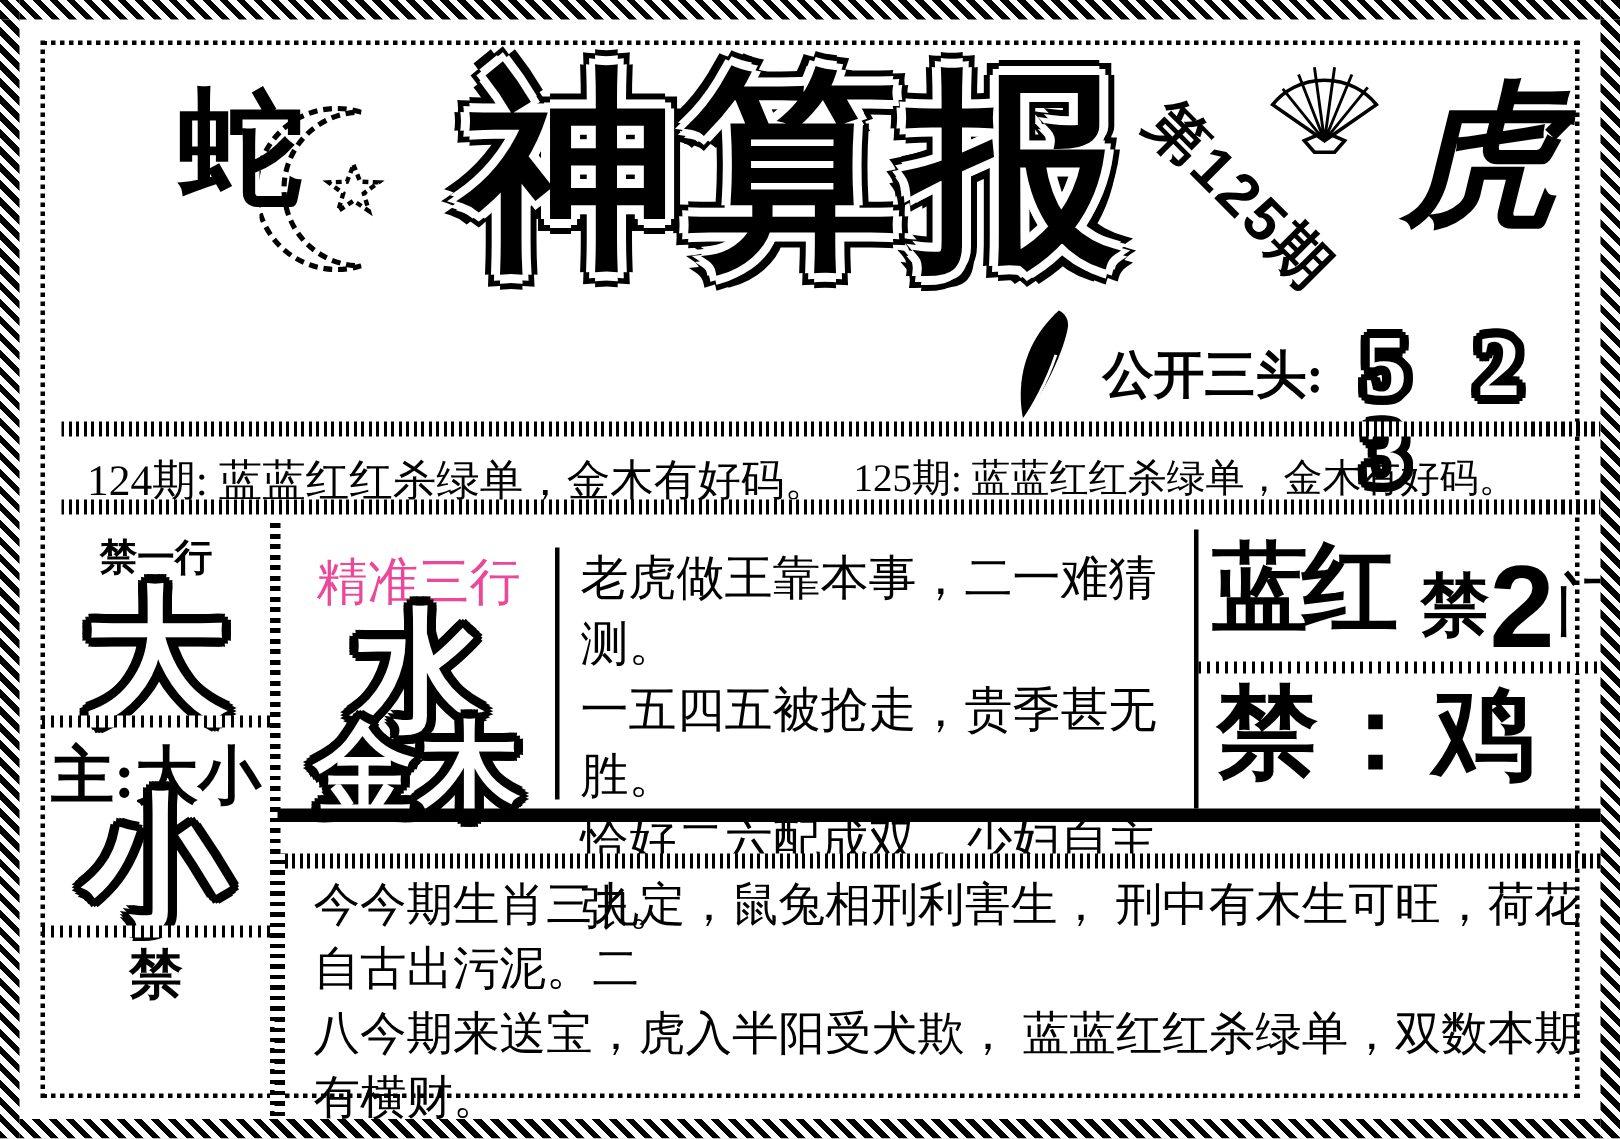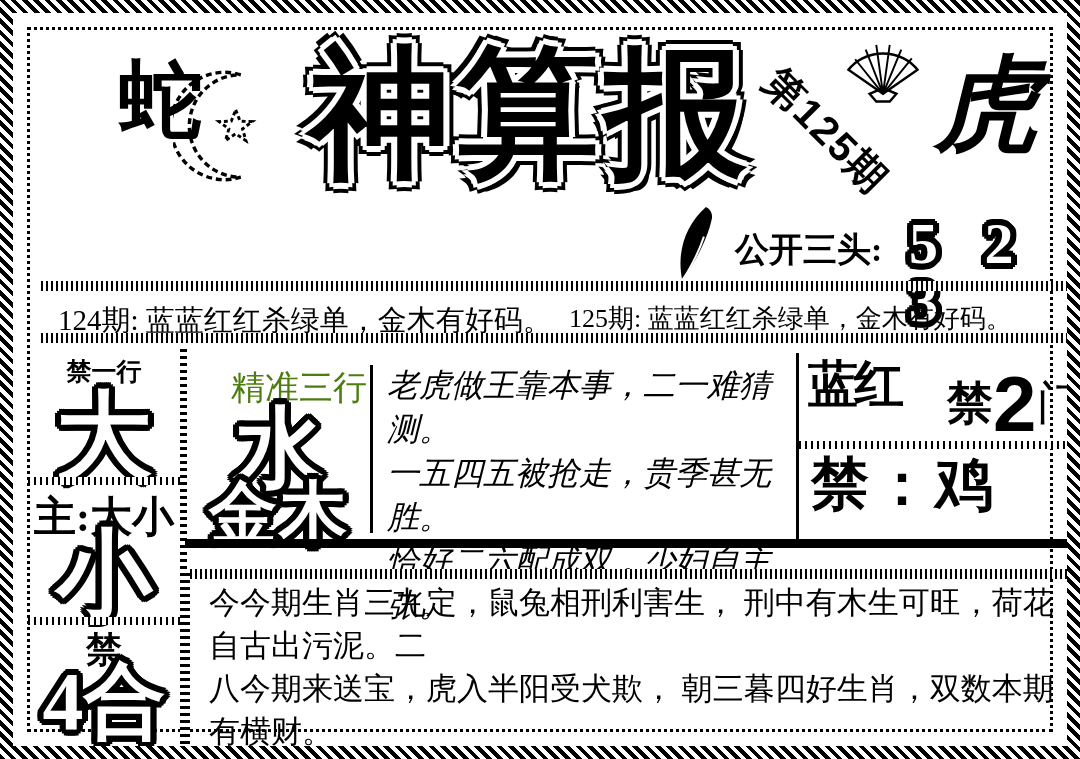--- a/index.html
+++ b/index.html
@@ -94,55 +94,54 @@
   <div class="abs ctr bubble serifline" style="left:15px;top:376px;width:152px;font-size:96px;">大</div>
 
   <div class="abs htick2" style="left:15px;top:464px;width:152px;"></div>
 
   <div class="abs ctr serifline" style="left:15px;top:476px;width:152px;font-size:42px;font-weight:700;">主:大小</div>
   <div class="abs ctr bubble serifline" style="left:15px;top:514px;width:152px;font-size:96px;">小</div>
 
   <div class="abs htick2" style="left:15px;top:604px;width:152px;"></div>
 
   <div class="abs ctr serifline" style="left:15px;top:613px;width:152px;font-size:36px;font-weight:600;">禁</div>
-  <div class="abs ctr bubble serifline" style="left:15px;top:648px;width:152px;font-size:82px;">4合</div>
 
   <div class="abs vtick" style="left:167px;top:334px;height:404px;"></div>
 
-  <div class="abs ctr serifline" style="left:178px;top:352px;width:176px;font-size:34px;color:#4d7c0f;text-align:right;">精准三行</div>
+  <div class="abs ctr serifline" style="left:178px;top:352px;width:176px;font-size:34px;color:#ec4899;">精准三行</div>
   <div class="abs ctr bubble serifline" style="left:178px;top:392px;width:176px;font-size:88px;">水</div>
   <div class="abs ctr bubble serifline" style="left:178px;top:466px;width:176px;font-size:68px;letter-spacing:2px;">金木</div>
 
   <div class="abs bar" style="left:357px;top:352px;width:3px;height:168px;"></div>
 
-  <div class="abs serifline" style="left:374px;top:350px;width:400px;font-size:32px;line-height:44px;font-style:italic;">
+  <div class="abs serifline" style="left:374px;top:350px;width:400px;font-size:32px;line-height:44px;">
     <p>老虎做王靠本事，二一难猜测。</p>
     <p>一五四五被抢走，贵季甚无胜。</p>
     <p>恰好二六配成双，少妇自主张。</p>
   </div>
 
   <div class="abs bar" style="left:783px;top:340px;width:3px;height:186px;"></div>
 
-  <div class="abs heavy" style="left:795px;top:346px;font-size:50px;letter-spacing:-4px;">蓝红</div>
+  <div class="abs heavy" style="left:795px;top:346px;font-size:64px;letter-spacing:-4px;">蓝红</div>
 
   <div class="abs" style="left:934px;top:352px;display:flex;align-items:center;">
     <span class="serifline" style="font-size:46px;font-weight:600;">禁</span>
     <span class="heavy" style="font-size:78px;">2</span>
     <span class="serifline" style="font-size:46px;">门</span>
   </div>
 
   <div class="abs htick2" style="left:786px;top:428px;width:280px;"></div>
 
-  <div class="abs heavy" style="left:798px;top:442px;font-size:58px;letter-spacing:4px;">禁：鸡</div>
+  <div class="abs heavy" style="left:798px;top:442px;font-size:68px;letter-spacing:4px;">禁：鸡</div>
 
   <div class="abs bar" style="left:172px;top:526px;width:896px;height:9px;"></div>
   <div class="abs htick" style="left:172px;top:556px;width:896px;"></div>
   <div class="abs vtick" style="left:170px;top:556px;height:182px;"></div>
 
   <div class="abs serifline" style="left:196px;top:568px;width:860px;font-size:31px;line-height:43px;">
     <p>今今期生肖三九定，鼠兔相刑利害生， 刑中有木生可旺，荷花自古出污泥。二</p>
-    <p>八今期来送宝，虎入半阳受犬欺， 朝三暮四好生肖，双数本期有横财。</p>
+    <p>八今期来送宝，虎入半阳受犬欺， 蓝蓝红红杀绿单，双数本期有横财。</p>
     <p>送：二四合数七。配：今期生肖出二四，龙凤戏珠出本期。送：七八合码。 今</p>
 
   </div>
 
   <div class="abs htick" style="left:15px;top:734px;width:1050px;"></div>
 </div>
 
 </body></html>

